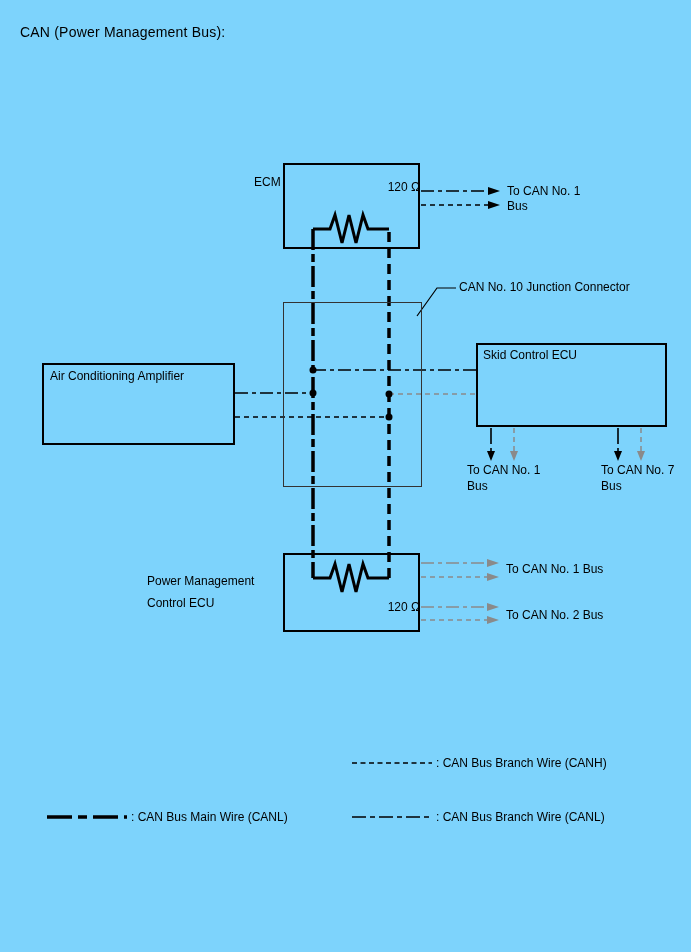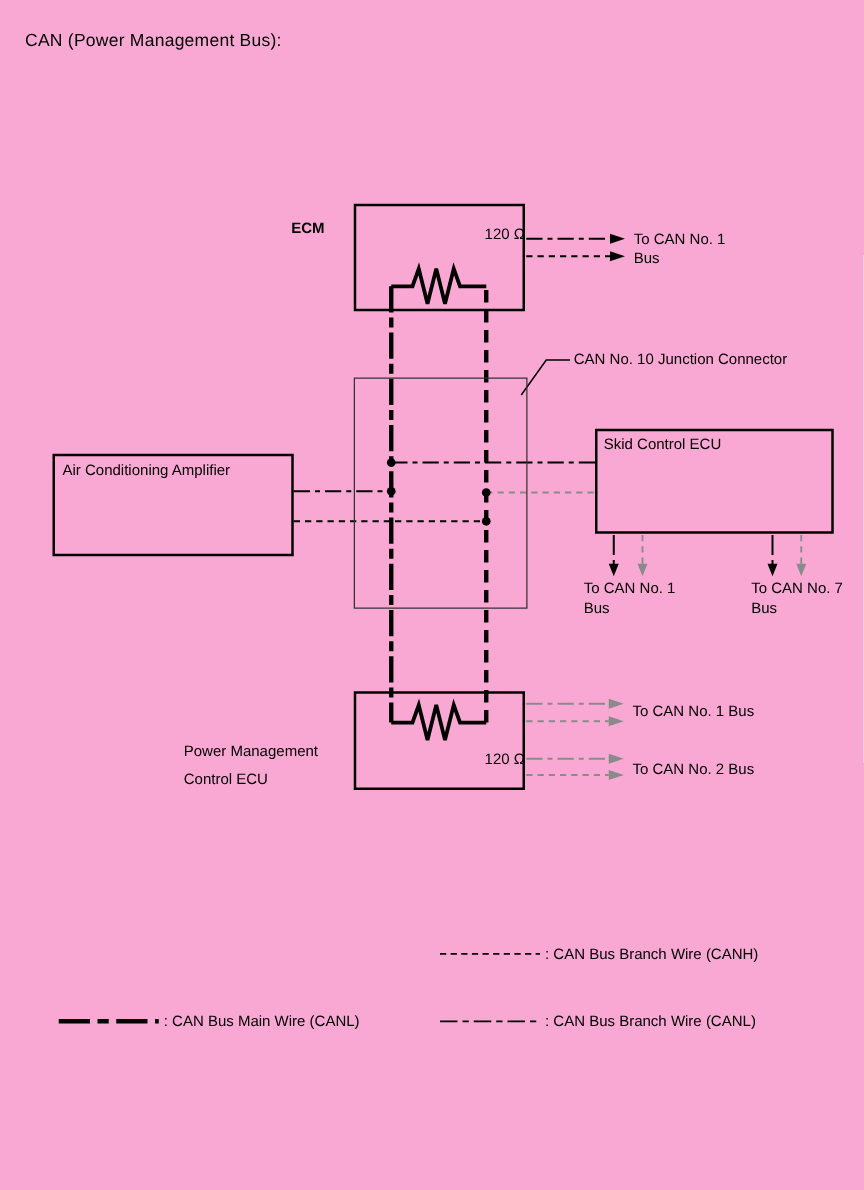--- a/index.html
+++ b/index.html
@@ -4,21 +4,21 @@
 <style>
   html, body {
     margin: 0;
     padding: 0;
     background: #ffffff;
   }
   .page {
     position: relative;
     width: 691px;
     height: 952px;
-    background: #f9a8d4;
+    background: #7dd3fc;
     font-family: "Liberation Sans", sans-serif;
     color: #000000;
     overflow: hidden;
   }
   .title {
     position: absolute;
     left: 20px;
     top: 24px;
     font-size: 14px;
     letter-spacing: 0.2px;
@@ -131,26 +131,26 @@
 
     <polyline points="456,288 437,288 417,316" stroke="#000" stroke-width="1.2" fill="none"></polyline>
   </svg>
 
   <div class="box thick" style="left:283px; top:163px; width:137px; height:86px;"></div>
   <div class="box thin" style="left:283px; top:302px; width:139px; height:185px;"></div>
   <div class="box thick" style="left:42px; top:363px; width:193px; height:82px;"></div>
   <div class="box thick" style="left:476px; top:343px; width:191px; height:84px;"></div>
   <div class="box thick" style="left:283px; top:553px; width:137px; height:79px;"></div>
 
-  <div class="lbl" style="left:233px; top:175px;font-weight:bold;">ECM</div>
+  <div class="lbl" style="left:254px; top:175px;">ECM</div>
   <div class="lbl center" style="left:283px; top:180px; width:137px;">120 Ω</div>
   <div class="lbl" style="left:459px; top:280px;">CAN No. 10 Junction Connector</div>
   <div class="lbl" style="left:50px; top:369px;text-align:center;">Air Conditioning Amplifier</div>
   <div class="lbl" style="left:483px; top:348px;">Skid Control ECU</div>
-  <div class="lbl pm-name" style="left:147px; top:570px;margin-top:20px;">
+  <div class="lbl pm-name" style="left:147px; top:570px;">
     <span>Power Management</span><br>
     <span>Control ECU</span>
   </div>
   <div class="lbl center" style="left:283px; top:600px; width:137px;">120 Ω</div>
 
   <div class="lbl" style="left:507px; top:184px;">To CAN No. 1</div>
   <div class="lbl" style="left:507px; top:199px;">Bus</div>
 
   <div class="lbl" style="left:467px; top:463px;">To CAN No. 1</div>
   <div class="lbl" style="left:467px; top:479px;">Bus</div>

